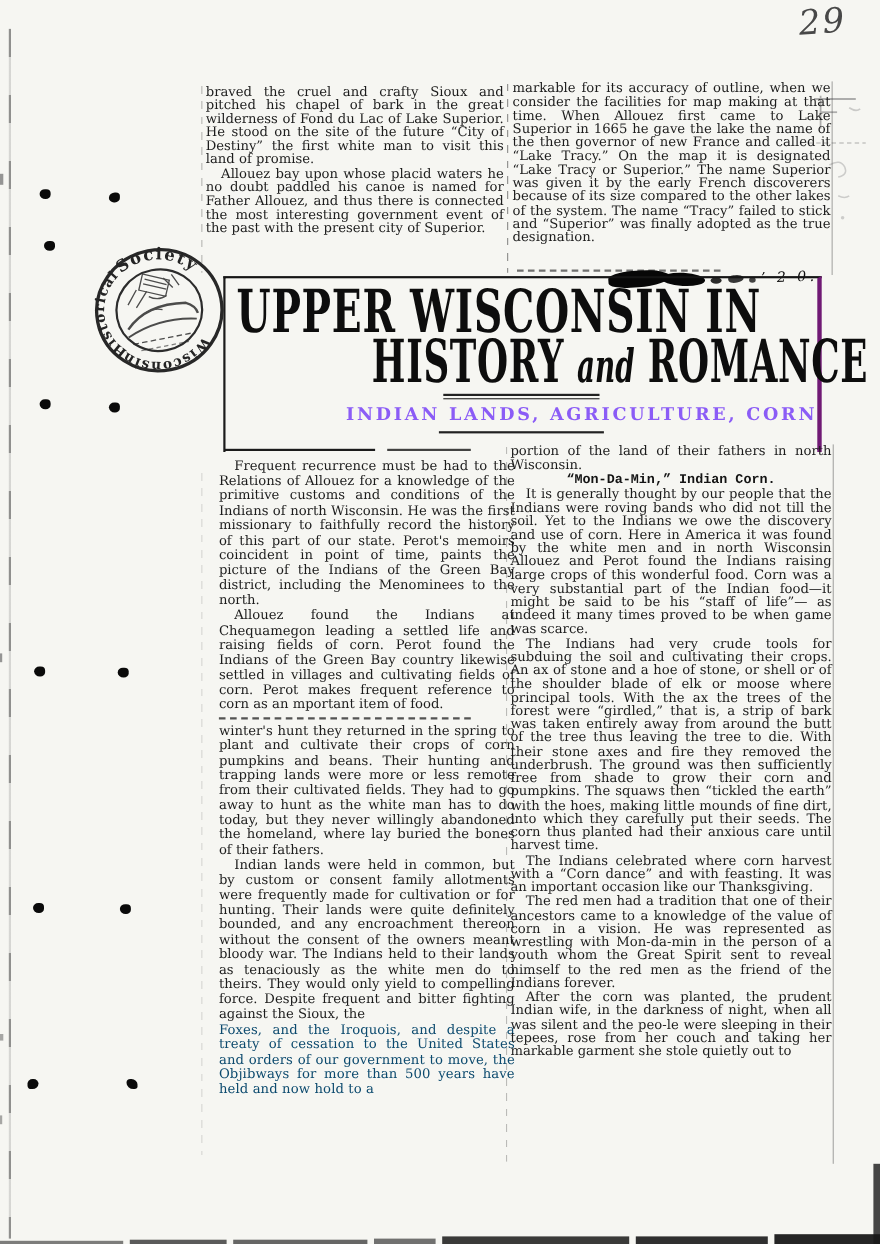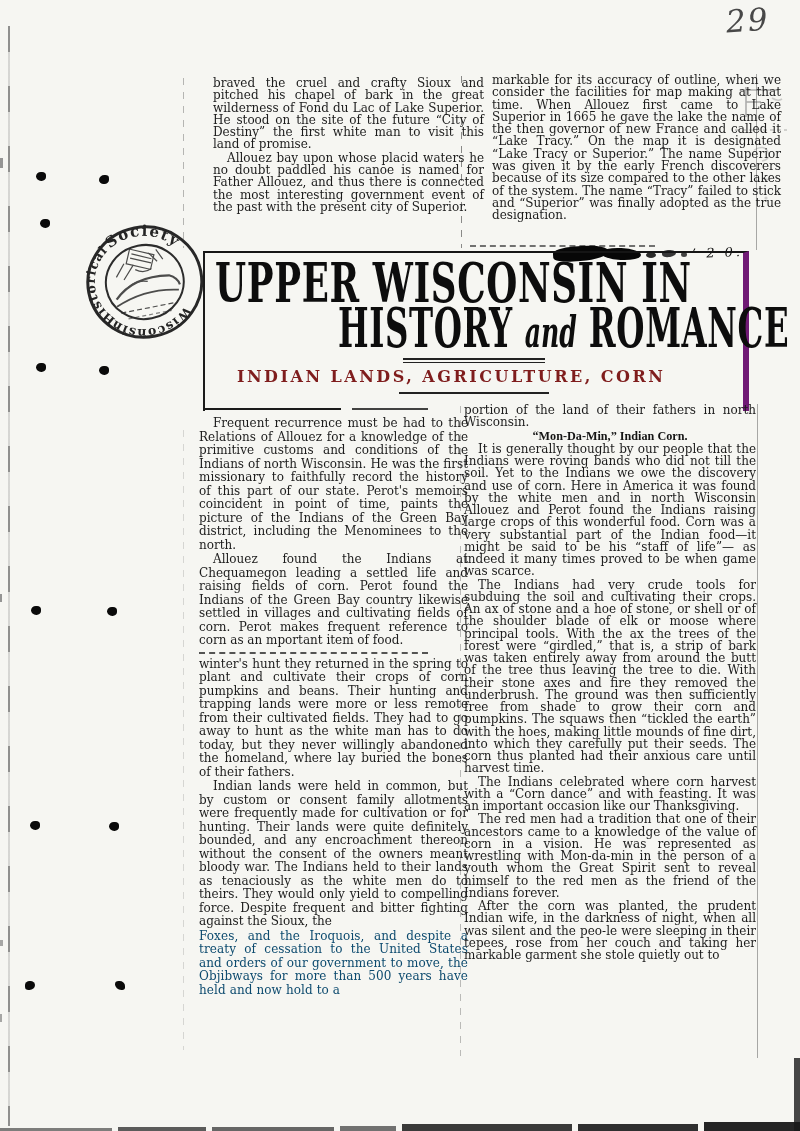--- a/index.html
+++ b/index.html
@@ -5,41 +5,41 @@
   html,body{margin:0;padding:0;background:#d8d8d4;}
   .page{
     position:relative; width:800px; height:1131px; overflow:hidden;
     background:#f6f6f2;
     font-family:"DejaVu Serif","Liberation Serif",serif;
     color:#1e1e1e;
   }
   .abs{position:absolute;}
   
   .newsprint{font-size:12px; text-align:justify; color:#1c1c1c;}
-  .topcol{line-height:12.3px;margin-left:26px;}
+  .topcol{line-height:12.3px;}
   .leftbody{line-height:13.5px;}
   .rightbody{line-height:12.25px;}
   p.np{margin:0 0 1px 0; text-indent:14px;}
   p.np.flush{text-indent:0;}
   p.np.boldpara{font-weight:normal; letter-spacing:.1px; color:#0c4a6e;}
   .underlined{text-decoration:underline; text-underline-offset:2px; text-decoration-thickness:1.5px;}
   .seam{border:none; border-top:2px dashed rgba(30,30,30,.75); margin:4px 40px 4px 0; height:0;}
   
   .hbox{left:203px; top:251px; width:538px; height:158px;
-        border-left:2px solid #1b1b1b; border-right:6px solid #701a75; border-top:2.5px solid #151515;}
+        border-left:2px solid #1b1b1b; border-right:4px solid #701a75; border-top:2.5px solid #151515;}
   .hl{font-weight:bold; white-space:nowrap; line-height:1; color:#0d0d0d;
       transform-origin:0 0; letter-spacing:1px;}
   .hl1{font-size:54px; transform:scaleX(.66);}
   .hl2{font-size:54px; transform:scaleX(.60);}
   .and-it{font-style:italic; font-size:42px; letter-spacing:0;}
   .rule-double{width:142px; margin:0 auto; border-top:2px solid #222; border-bottom:1px solid #222; height:2px;}
   .rule-single{width:150px; margin:0 auto; border-top:2px solid #222; height:0;}
-  .hsub{width:100%; text-align:left; font-weight:bold; font-size:16px; letter-spacing:2.5px; color:#7f1d1d;padding-left:32px;}
+  .hsub{width:100%; text-align:right; font-weight:bold; font-size:16px; letter-spacing:2.5px; color:#8b5cf6;}
   .hby{width:100%; text-align:center; font-weight:bold; font-size:13px; letter-spacing:1.4px; color:#161616;}
-  .gothic-sub{font-family:Liberation Serif, serif; font-weight:bold; font-size:12.2px;
+  .gothic-sub{font-family:Liberation Mono, monospace; font-weight:bold; font-size:12.2px;
               text-align:center; text-indent:0 !important; margin:1px 0; color:#141414;}
   
   .vdash{width:1px; background-image:repeating-linear-gradient(180deg, rgba(30,30,30,.5) 0 7px, rgba(0,0,0,0) 7px 14px);}
   .vline{width:1px; background:rgba(70,70,70,.45);}
   .filmedge{width:2px; background-image:repeating-linear-gradient(180deg, rgba(60,60,60,.55) 0 26px, rgba(120,120,120,.25) 26px 60px);}
   .hdash{border-top:2px dashed rgba(25,25,25,.6); height:0;}
   .bseg{position:absolute; background:#191919;}
   .dot{position:absolute; width:10px; height:9px; background:#0a0a0a; border-radius:55% 45% 50% 60%;}
   
   .hand29{font-style:italic; font-size:31px; color:#484848; transform:rotate(-4deg); letter-spacing:2px;}

